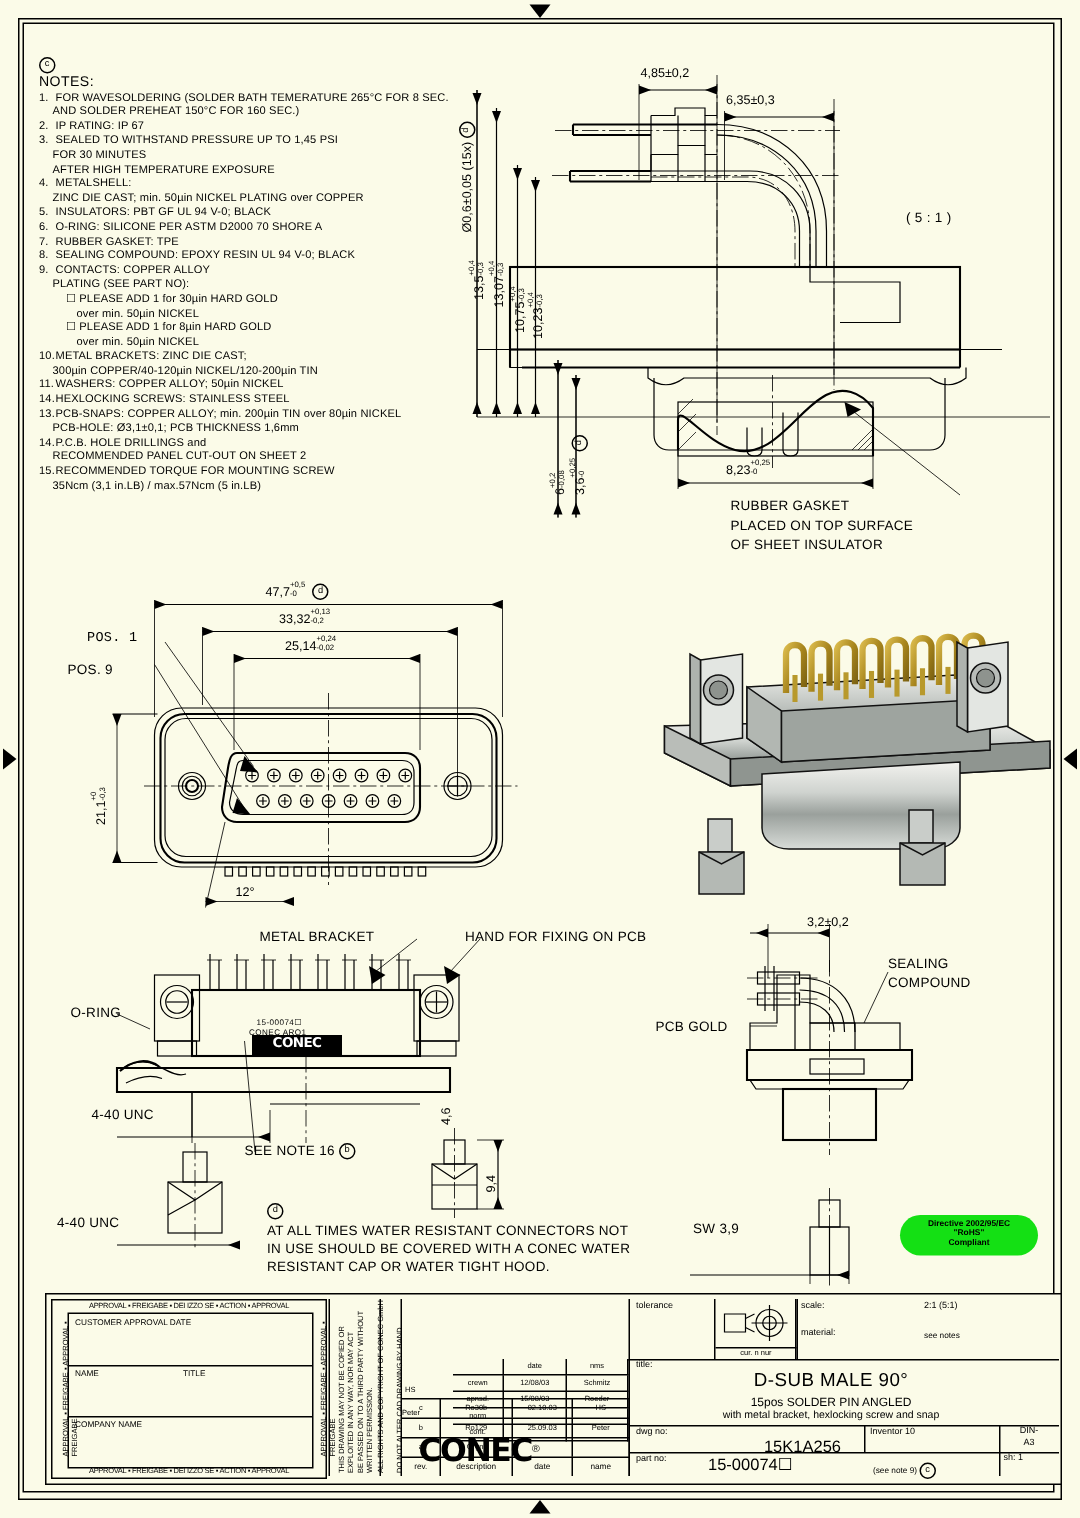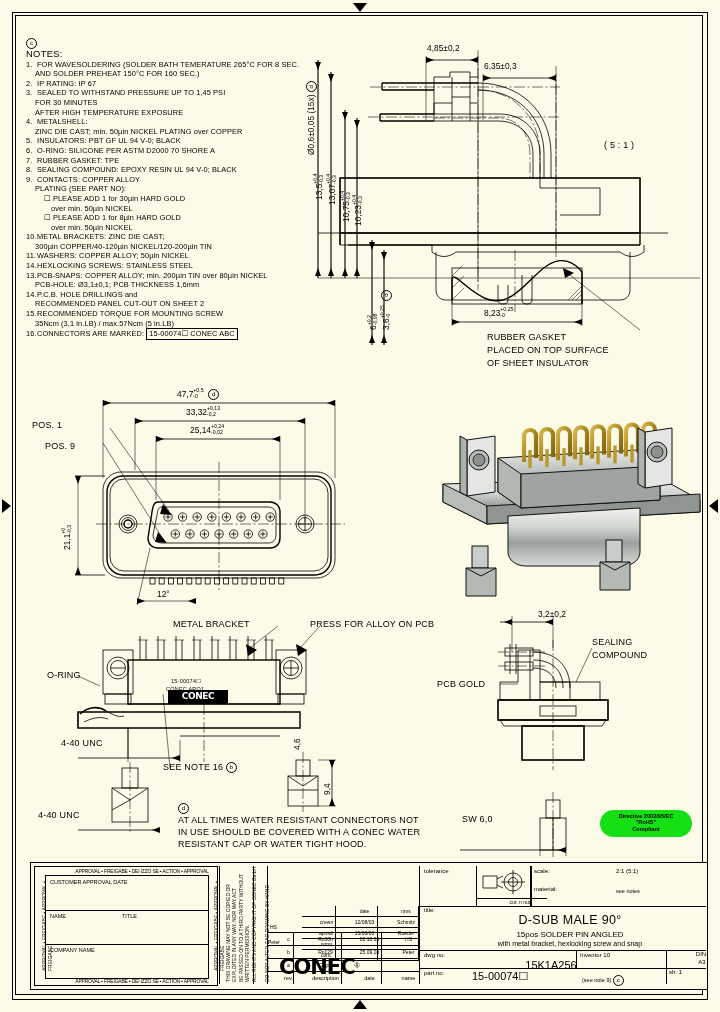--- a/index.html
+++ b/index.html
@@ -40,21 +40,21 @@
   .lnT{stroke:#000;fill:none;stroke-width:.55;}
   .cl{stroke:#000;fill:none;stroke-width:.55;stroke-dasharray:11,2.5,2,2.5;}
   .hatch{stroke:#000;fill:none;stroke-width:.5;}
 
   .rohs{position:absolute;background:#14e014;border-radius:14px;text-align:center;
         font-size:5.6px;line-height:6.4px;font-weight:bold;color:#000;padding-top:3px;}
 
   
   .tb{position:absolute;border:1.3px solid #000;background:#fbfbe8;}
   .t6{font-size:6px;}.t55{font-size:5.5px;}.t5{font-size:5px;}
-  .ctr{text-align:center;padding-left:16px;}
+  .ctr{text-align:center;}
   .conec{font-family:"DejaVu Sans",sans-serif;font-weight:bold;font-size:21px;letter-spacing:-1px;}
 </style>
 </head>
 <body>
 
 <div id="sheet">
 
   <div class="frame"></div>
   <div class="frame2"></div>
 
@@ -88,21 +88,20 @@
         <div class="ln "><span style="display:inline-block;width:11px;">10.</span>METAL BRACKETS: ZINC DIE CAST;</div>
         <div class="ln i1">300µin COPPER/40-120µin NICKEL/120-200µin TIN</div>
         <div class="ln "><span style="display:inline-block;width:11px;">11.</span>WASHERS: COPPER ALLOY; 50µin NICKEL</div>
         <div class="ln "><span style="display:inline-block;width:11px;">14.</span>HEXLOCKING SCREWS: STAINLESS STEEL</div>
         <div class="ln "><span style="display:inline-block;width:11px;">13.</span>PCB-SNAPS: COPPER ALLOY; min. 200µin TIN over 80µin NICKEL</div>
         <div class="ln i1">PCB-HOLE: Ø3,1±0,1; PCB THICKNESS 1,6mm</div>
         <div class="ln "><span style="display:inline-block;width:11px;">14.</span>P.C.B. HOLE DRILLINGS and</div>
         <div class="ln i1">RECOMMENDED PANEL CUT-OUT ON SHEET 2</div>
         <div class="ln "><span style="display:inline-block;width:11px;">15.</span>RECOMMENDED TORQUE FOR MOUNTING SCREW</div>
         <div class="ln i1">35Ncm (3,1 in.LB) / max.57Ncm (5 in.LB)</div>
-        <div class="ln "><span style="display:inline-block;width:11px;">16.</span>CONNECTORS ARE MARKED: <span class="boxed">15-00074☐  CONEC  ABC</span></div>
       </div>
   </div>
 
   <svg width="720" height="1012">
 
     <g class="lnT">
       <line x1="318" y1="60" x2="318" y2="278"></line>
       <line x1="331" y1="72" x2="331" y2="278"></line>
       <line x1="345" y1="110" x2="345" y2="278"></line>
       <line x1="357" y1="118" x2="357" y2="278"></line>
@@ -428,21 +427,21 @@
   </div>
   <div class="dim" style="left:186px;top:407px;">
     <span>33,32</span><span class="tol"><span>+0,13</span><br><span>-0,2</span></span>
   </div>
   <div class="dim" style="left:190px;top:425px;">
     <span>25,14</span><span class="tol"><span>+0,24</span><br><span>-0,02</span></span>
   </div>
   <div class="dim vert" style="left:62px;top:550px;">
     <span>21,1</span><span class="tol"><span>+0</span><br><span>-0,3</span></span>
   </div>
-  <div class="lbl" style="left:32px;top:420px;">POS. 1</div>
+  <div class="lbl" style="left:58px;top:420px;font-family:Liberation Mono, monospace;">POS. 1</div>
   <div class="lbl" style="left:45px;top:441px;">POS. 9</div>
   <div class="dim" style="left:157px;top:589px;">12°</div>
 
   <svg width="720" height="1012">
     <defs>
       <linearGradient id="gmet" x1="0" y1="0" x2="0" y2="1">
         <stop offset="0%" stop-color="#f2f2ee"></stop>
           <stop offset="35%" stop-color="#cfd3cf"></stop>
         <stop offset="60%" stop-color="#9aa09c"></stop>
           <stop offset="100%" stop-color="#d8dcd8"></stop>
@@ -620,21 +619,21 @@
     <g class="ln0">
         <line x1="332" y1="760" x2="332" y2="806"></line>
       </g>
     <g fill="#000">
         <path d="M329,760 L335,760 L332,768 Z"></path>
         <path d="M329,806 L335,806 L332,798 Z"></path>
       </g>
   </svg>
 
   <div class="lbl" style="left:173px;top:619px;">METAL BRACKET</div>
-  <div class="lbl" style="left:310px;top:619px;">PRESS  FOR ALLOY ON PCB</div>
+  <div class="lbl" style="left:310px;top:619px;">HAND  FOR FIXING ON PCB</div>
   <div class="lbl" style="left:47px;top:670px;">O-RING</div>
   <div class="lbl" style="left:163px;top:762px;">
     <span>SEE NOTE 16</span>&nbsp;<span class="balloon">b</span>
   </div>
   <div class="lbl" style="left:61px;top:738px;">4-40 UNC</div>
   <div class="lbl" style="left:38px;top:810px;">4-40 UNC</div>
   <div class="lbl-s" style="left:171px;top:678px;font-size:5.4px;letter-spacing:.3px;">15-00074☐</div>
   <div class="lbl-s" style="left:166px;top:686px;font-size:5.4px;letter-spacing:.3px;">CONEC  ARO1</div>
   <div style="position:absolute;left:172px;top:690px;width:52px;height:13px;color:#fff;font-size:9px;font-weight:bold;letter-spacing:-.4px;text-align:center;line-height:13px;font-family:'DejaVu Sans',sans-serif;">CONEC</div>
   <div class="dim vert" style="left:292px;top:750px;">4,6</div>
@@ -707,21 +706,21 @@
       </g>
     <g fill="#000">
         <path d="M566,847 L566,853 L558,850 Z"></path>
       </g>
   </svg>
 
   <div class="dim" style="left:538px;top:609px;">3,2±0,2</div>
   <div class="lbl" style="left:592px;top:637px;">SEALING</div>
   <div class="lbl" style="left:592px;top:650px;">COMPOUND</div>
   <div class="lbl" style="left:437px;top:679px;">PCB GOLD</div>
-  <div class="lbl" style="left:462px;top:814px;">SW 6,0</div>
+  <div class="lbl" style="left:462px;top:814px;">SW 3,9</div>
 
   <div style="position:absolute;left:178px;top:799px;">
     <span class="balloon">d</span>
   </div>
   <div class="lbl" style="left:178px;top:815px;">AT ALL TIMES WATER RESISTANT CONNECTORS NOT</div>
   <div class="lbl" style="left:178px;top:827px;">IN USE SHOULD BE COVERED WITH A CONEC WATER</div>
   <div class="lbl" style="left:178px;top:839px;">RESISTANT CAP OR WATER TIGHT HOOD.</div>
 
   <div class="rohs" style="left:600px;top:810px;width:92px;height:24px;">
     <div>Directive 2002/95/EC</div>

